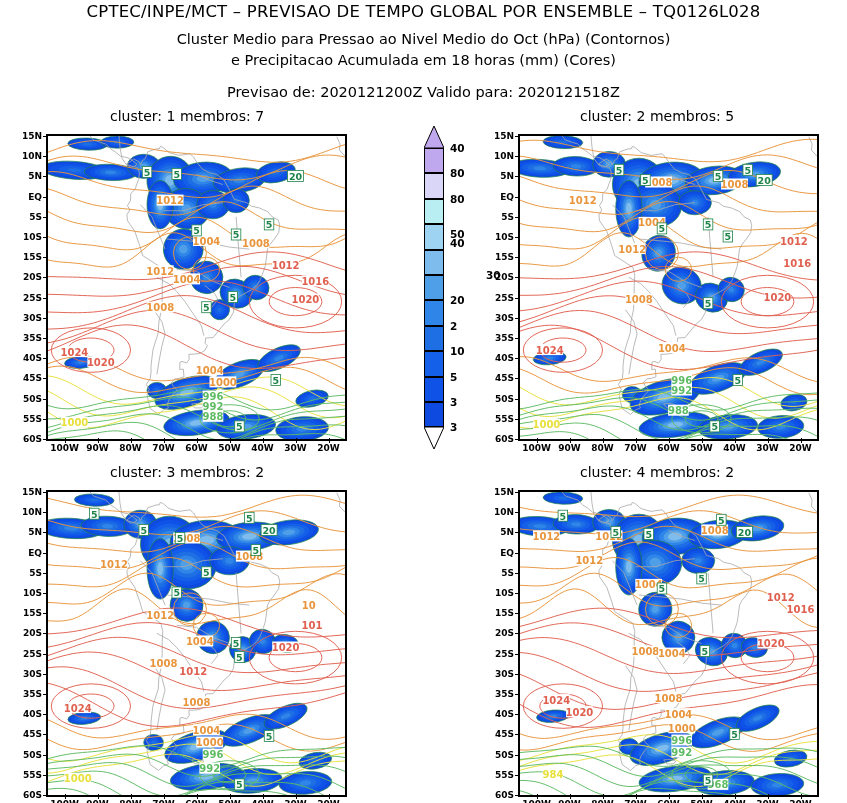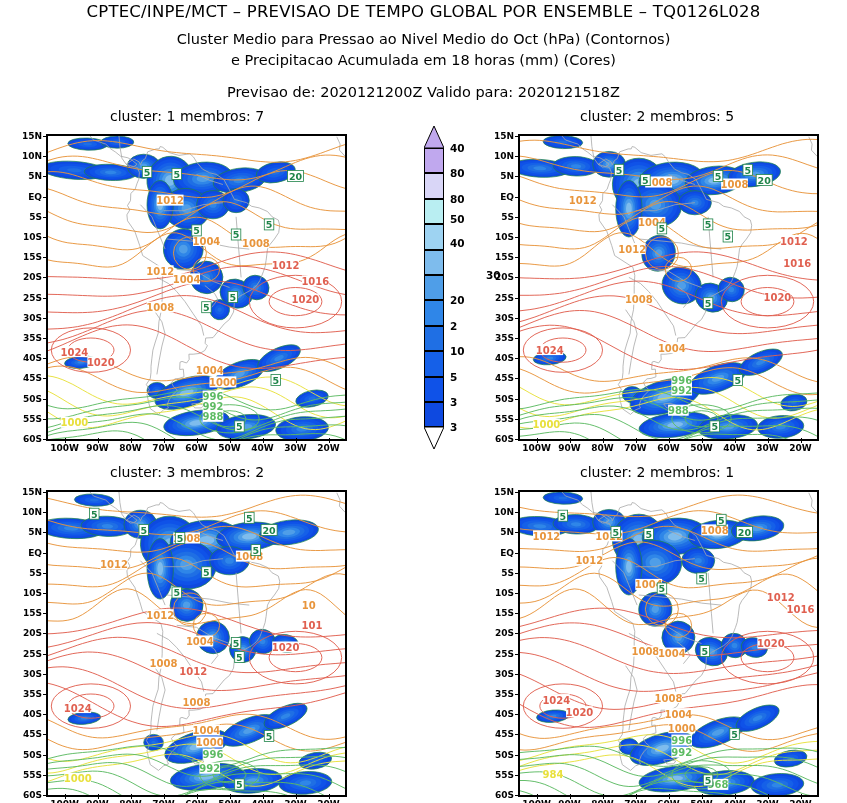--- a/index.html
+++ b/index.html
@@ -983,21 +983,21 @@
     <div class="xlab" style="left: 196.5px; top: 799px;">60W</div>
     <div class="xtick" style="left: 196.5px; top: 794px; height: 5px;"></div>
     <div class="xlab" style="left: 229.5px; top: 799px;">50W</div>
     <div class="xtick" style="left: 229.5px; top: 794px; height: 5px;"></div>
     <div class="xlab" style="left: 262.5px; top: 799px;">40W</div>
     <div class="xtick" style="left: 262.5px; top: 794px; height: 5px;"></div>
     <div class="xlab" style="left: 295.5px; top: 799px;">30W</div>
     <div class="xtick" style="left: 295.5px; top: 794px; height: 5px;"></div>
     <div class="xlab" style="left: 328.5px; top: 799px;">20W</div>
     <div class="xtick" style="left: 328.5px; top: 794px; height: 5px;"></div>
-    <div class="panel-caption" style="left: 580px; top: 464px;">cluster: 2   membros: 1</div>
+    <div class="panel-caption" style="left: 580px; top: 464px;">cluster: 4   membros: 2</div>
     <div class="plotbox" style="left: 518px; top: 490px; width: 301px; height: 307px;">
       <svg class="mapsvg" width="297" height="303" viewBox="0 0 297 303">
         <defs>
           <clipPath id="clip3">
             <rect x="0" y="0" width="297" height="303"></rect>
           </clipPath>
         </defs>
         <g clip-path="url(#clip3)">
           <g>
             <ellipse cx="19.8" cy="34.3" rx="29.7" ry="9.7" transform="rotate(3 19.8 34.3)" fill="#0e49e0" stroke="#1e8449" stroke-width="0.7"></ellipse>
@@ -1315,21 +1315,21 @@
     <svg width="20" height="22" class="cb-arrow" style="position: absolute; left: 0px; top: -22px;">
       <polygon points="10,0 20,22 0,22" fill="#c0a8ee" stroke="#000" stroke-width="1"></polygon>
     </svg>
     <div class="cb-cell" style="top: 0px; height: 25.4px; background: rgb(192, 168, 238);"></div>
     <div class="cb-lab" style="top: 0px;">40</div>
     <div class="cb-cell" style="top: 25.4px; height: 25.4px; background: rgb(217, 214, 247);"></div>
     <div class="cb-lab" style="top: 25.4px;">80</div>
     <div class="cb-cell" style="top: 50.8px; height: 25.4px; background: rgb(185, 238, 242);"></div>
     <div class="cb-lab" style="top: 50.8px;">80</div>
     <div class="cb-cell" style="top: 76.2px; height: 25.4px; background: rgb(158, 211, 242);"></div>
-    <div class="cb-lab" style="top: 71px;">50</div>
+    <div class="cb-lab" style="top: 86px;">50</div>
     <div class="cb-cell" style="top: 101.6px; height: 25.4px; background: rgb(126, 188, 237);"></div>
     <div class="cb-lab" style="top: 95px;">40</div>
     <div class="cb-cell" style="top: 127px; height: 25.4px; background: rgb(79, 158, 232);"></div>
     <div class="cb-lab" style="top: 127px; margin-left: 36px;">30</div>
     <div class="cb-cell" style="top: 152.4px; height: 25.4px; background: rgb(47, 134, 232);"></div>
     <div class="cb-lab" style="top: 152.4px;">20</div>
     <div class="cb-cell" style="top: 177.8px; height: 25.4px; background: rgb(31, 111, 228);"></div>
     <div class="cb-lab" style="top: 177.8px;">2</div>
     <div class="cb-cell" style="top: 203.2px; height: 25.4px; background: rgb(21, 96, 232);"></div>
     <div class="cb-lab" style="top: 203.2px;">10</div>

